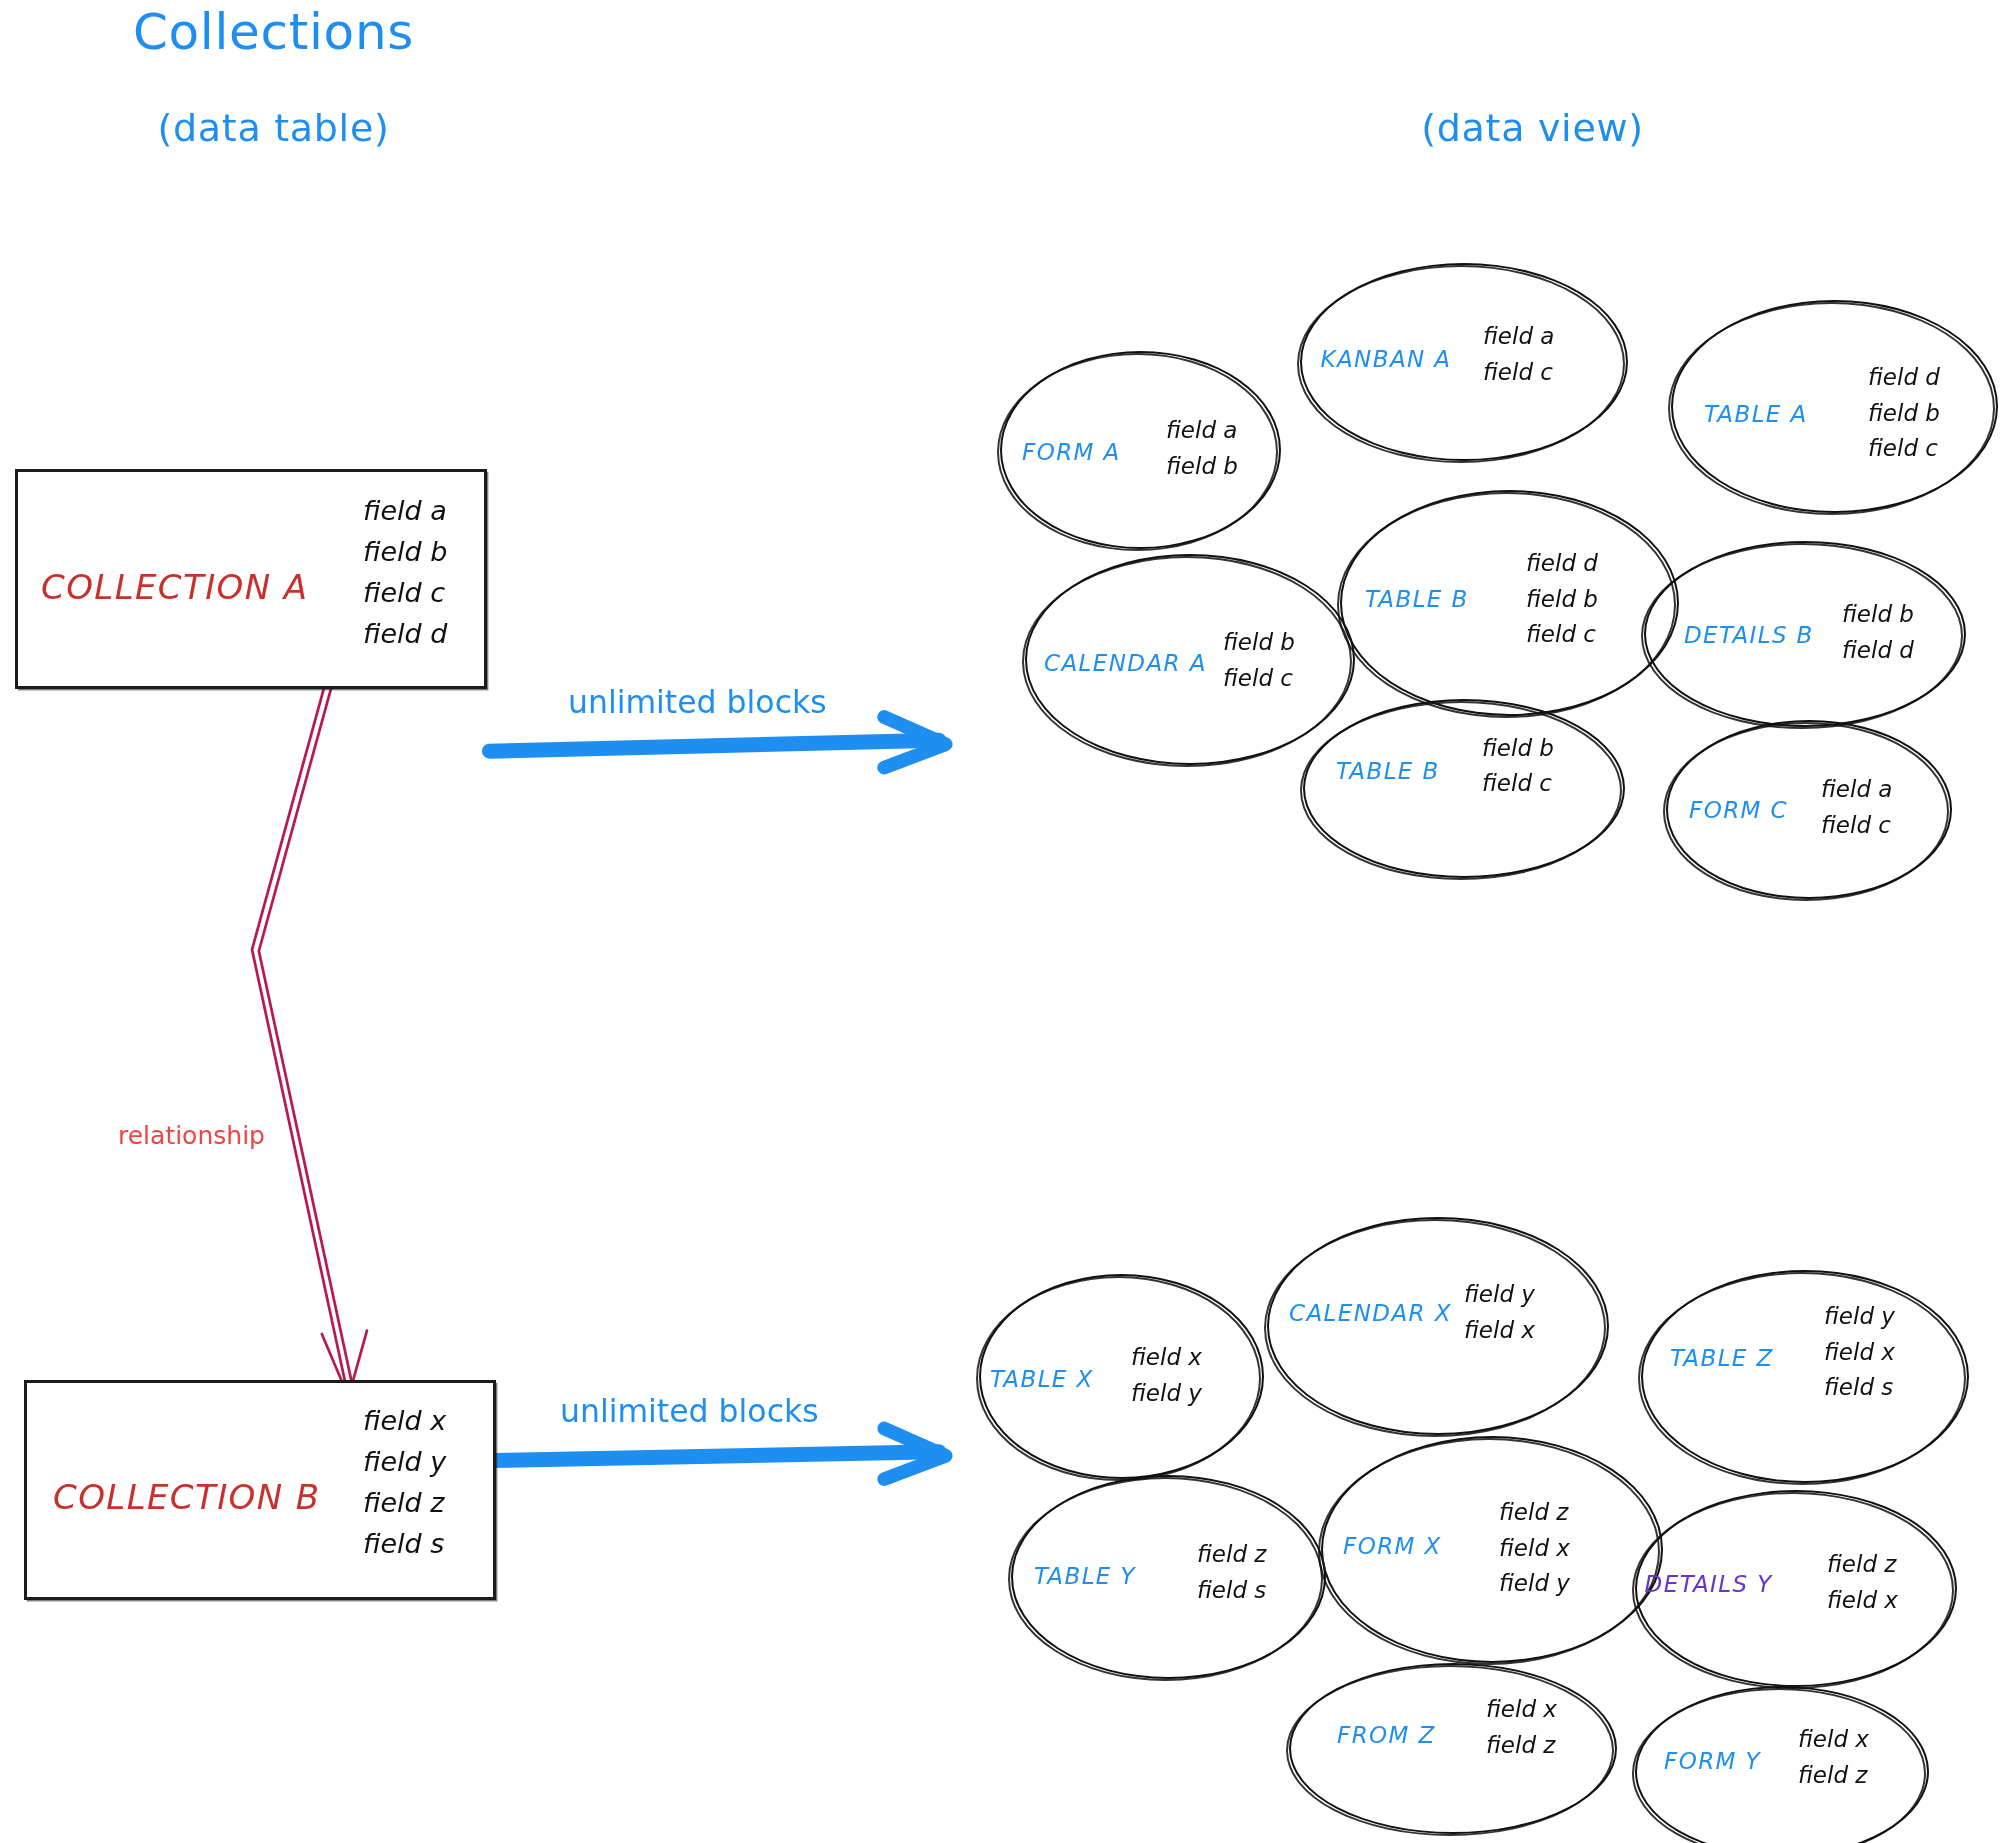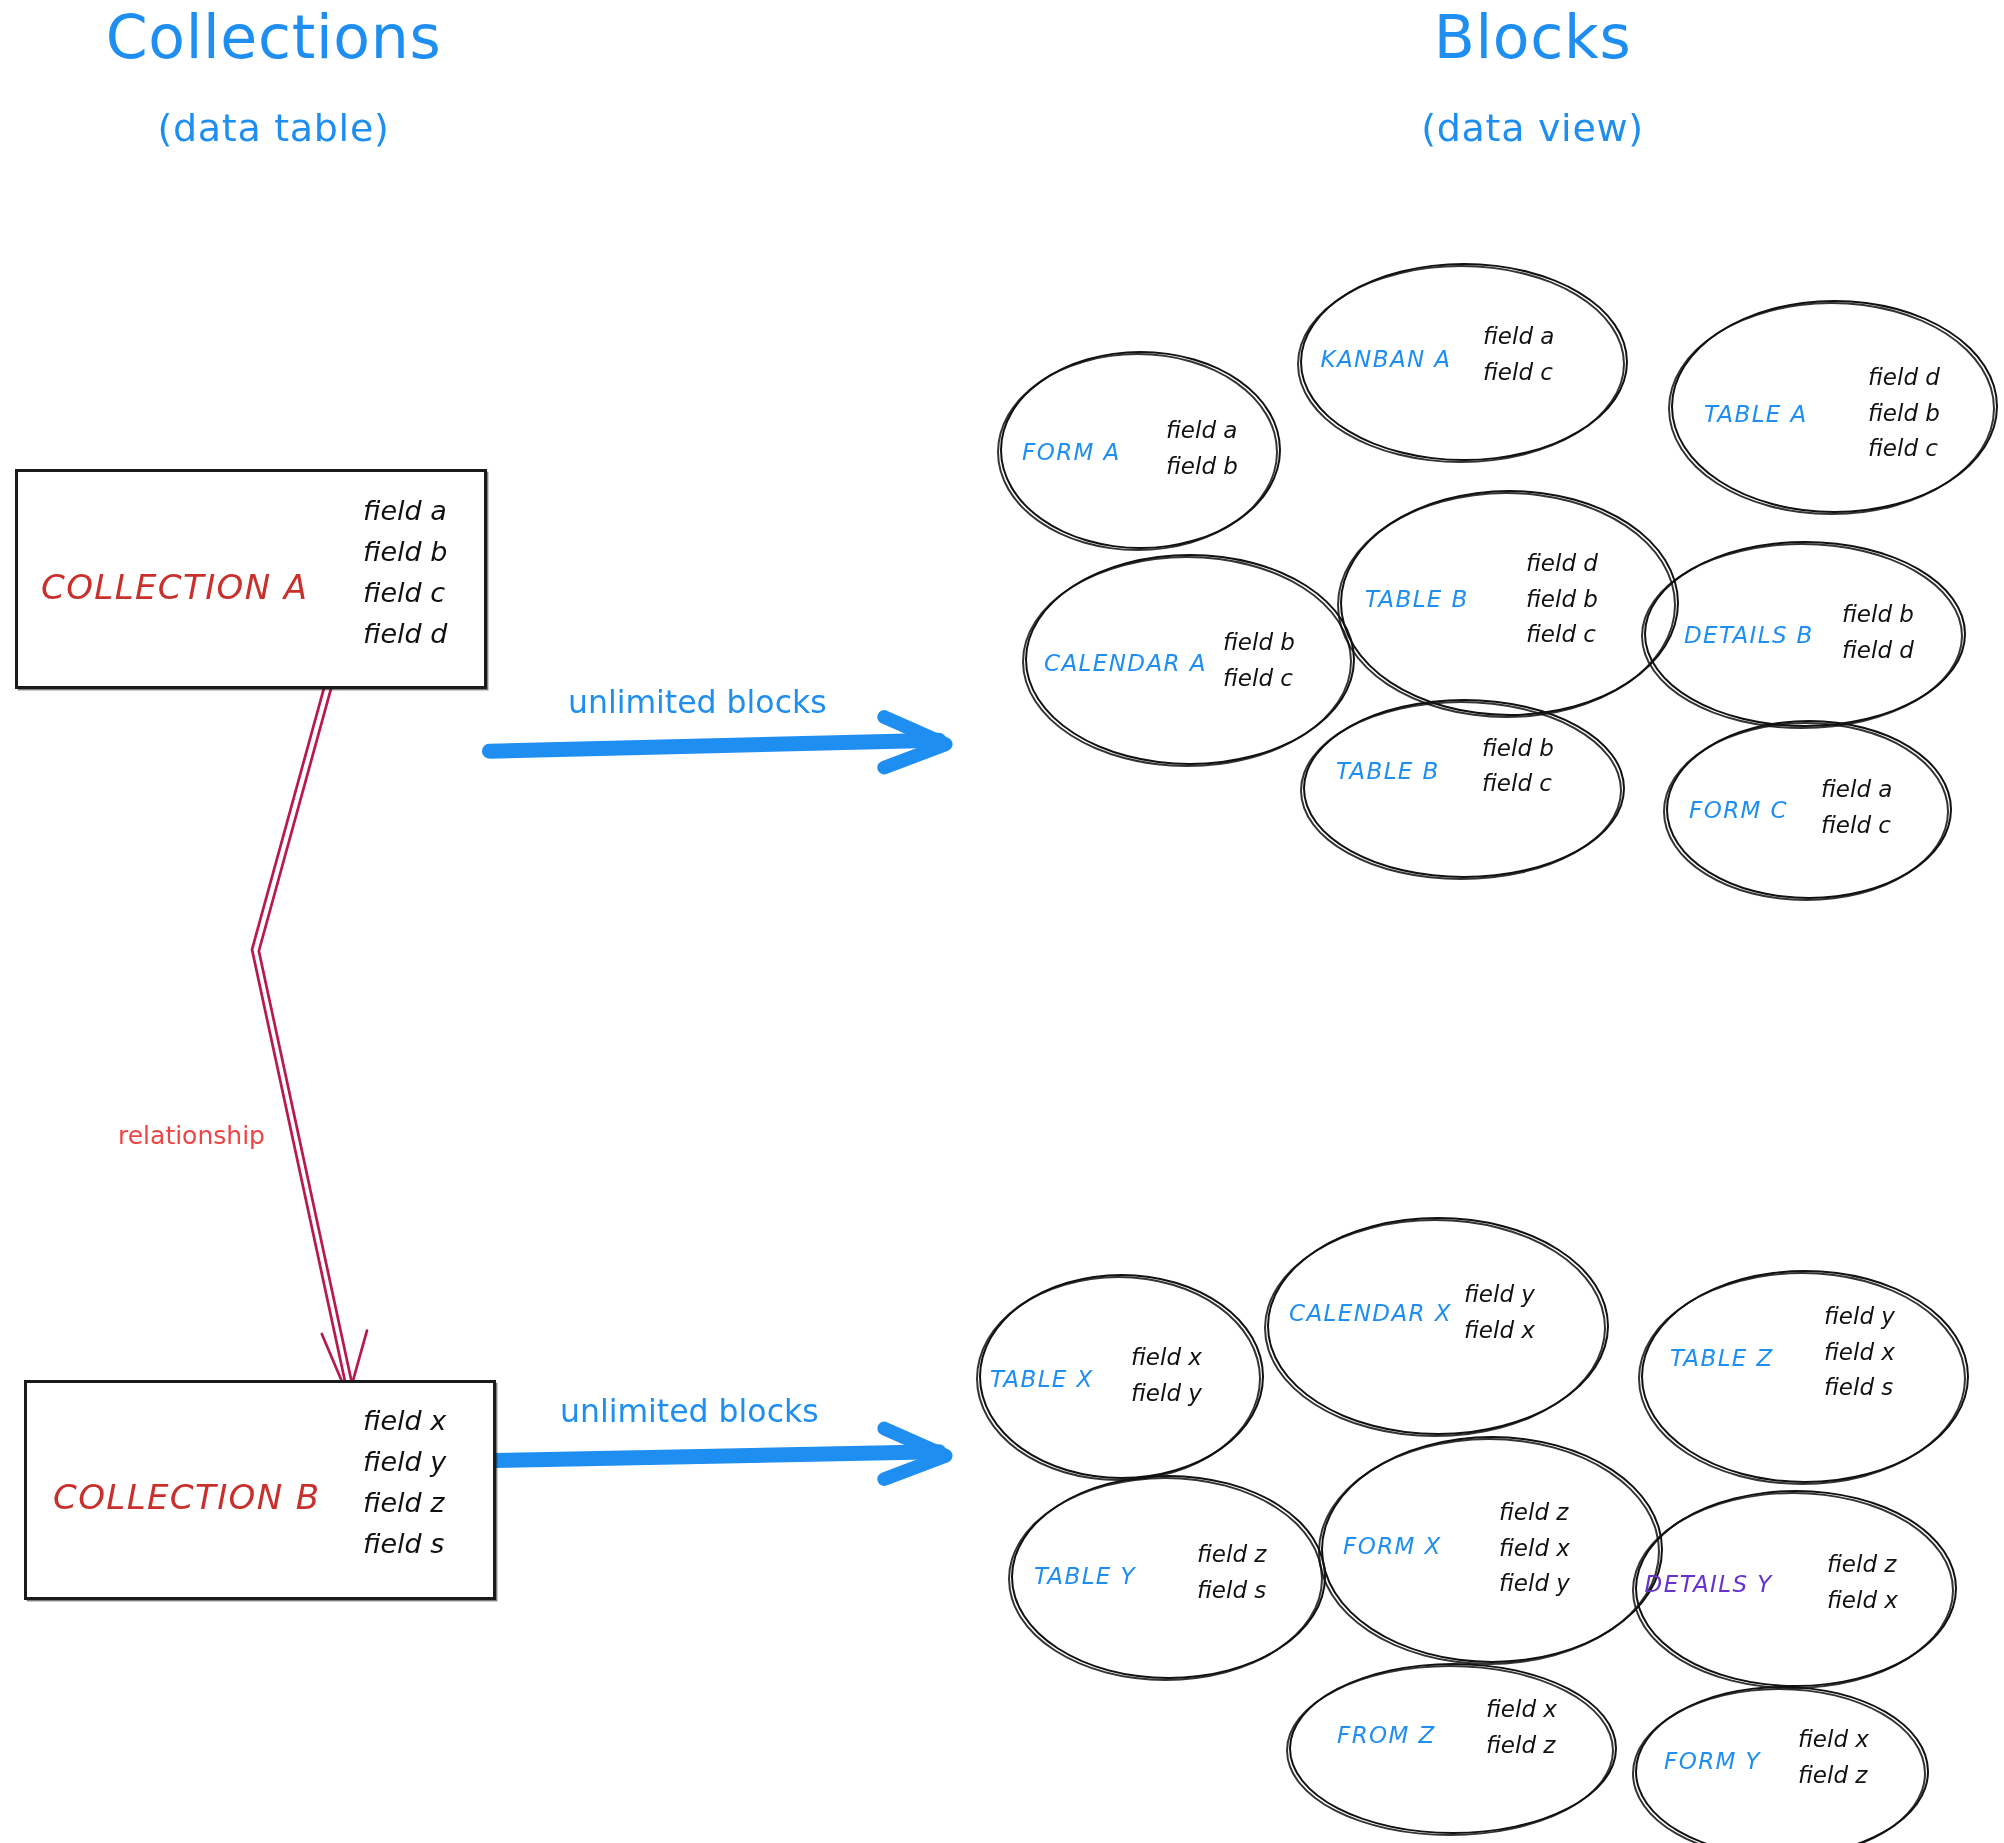--- a/index.html
+++ b/index.html
@@ -22,21 +22,21 @@
   
   .heading {
     position: absolute;
     color: #1f8ef1;
     font-family: "DejaVu Sans", sans-serif;
     text-align: center;
     font-weight: 400;
     letter-spacing: 0.7px;
   }
   .heading-main {
-    font-size: 60px;
+    font-size: 50px;
     line-height: 1.0;
     font-style: normal;
   }
   .heading-sub {
     font-size: 38px;
     line-height: 1.0;
   }
 
   
   .collection-box {
@@ -140,21 +140,20 @@
       <path d="M 483 970 L 368 1388 L 506 2029"></path>
       <path d="M 493 972 L 378 1390 L 516 2031"></path>
 
       <path d="M 470 1950 L 509 2042 L 536 1945"></path>
     </g>
   </svg>
 
   <div class="heading heading-main" style="left:41px; top:6.8px; width:465px;">Collections</div>
   <div class="heading heading-sub" style="left:41px; top:109px; width:465px;">(data table)</div>
 
-  <div class="heading heading-main" style="left:1300px; top:6.8px; width:465px;">Blocks</div>
   <div class="heading heading-sub" style="left:1300px; top:109px; width:465px;">(data view)</div>
 
   <div class="collection-box" style="left:15px; top:469px; width:472px; height:220px;">
   </div>
   <div class="collection-title" style="left:41px; top:567px;">COLLECTION A</div>
   <div class="collection-fields" style="left:363px; top:490px;">
     <div>field a</div>
     <div>field b</div>
     <div>field c</div>
     <div>field d</div>

